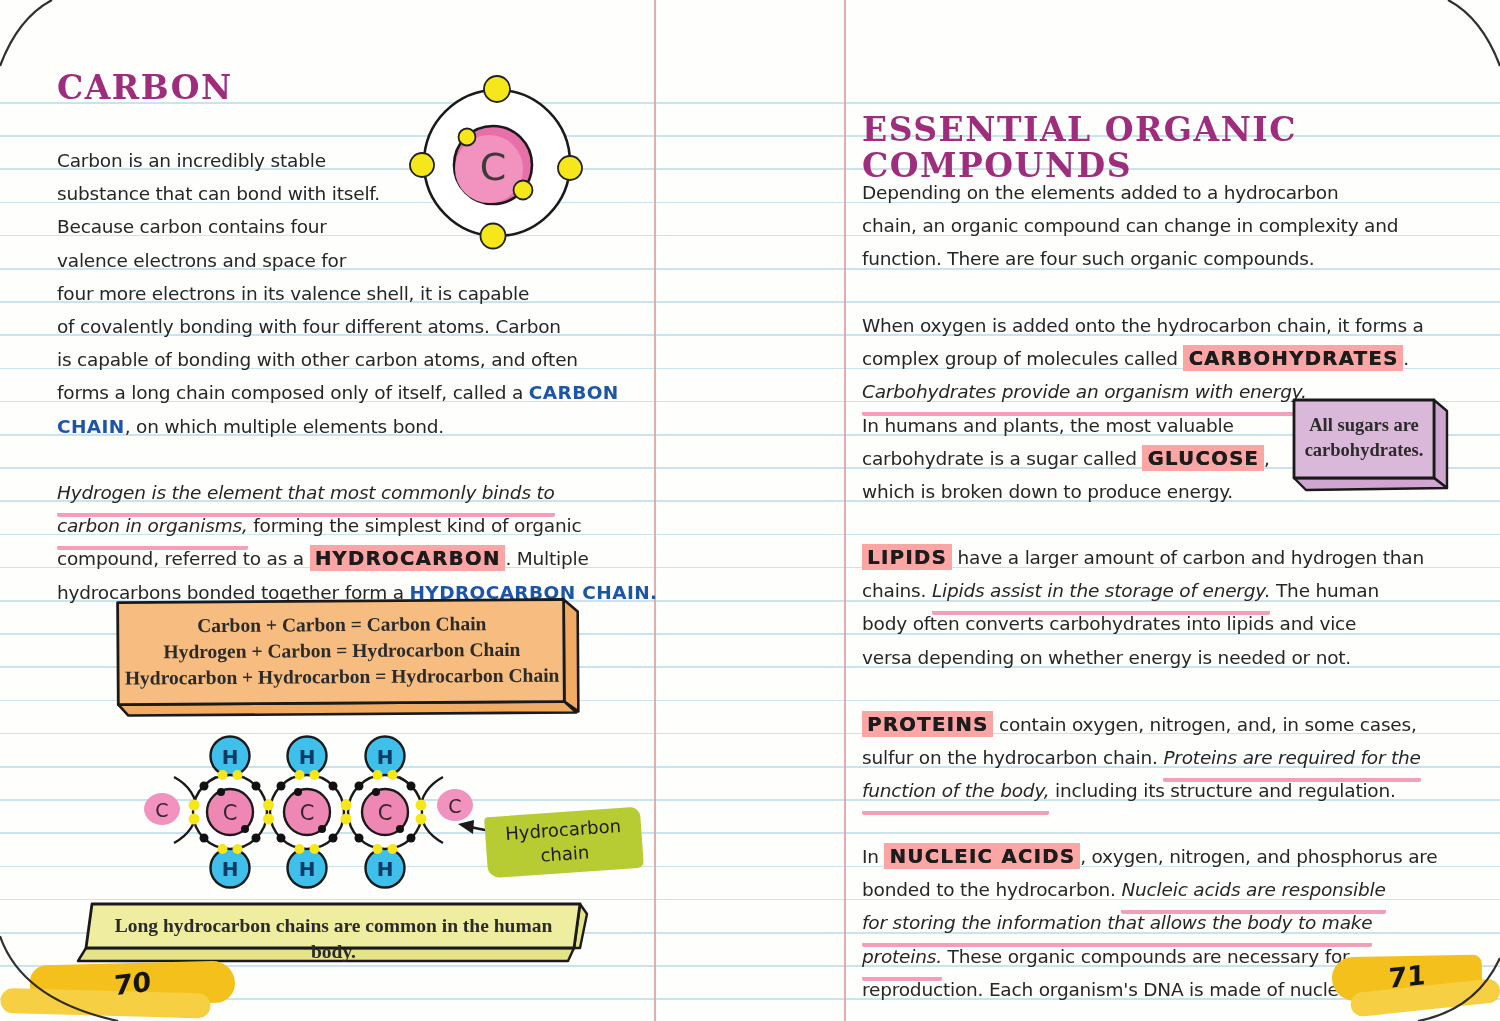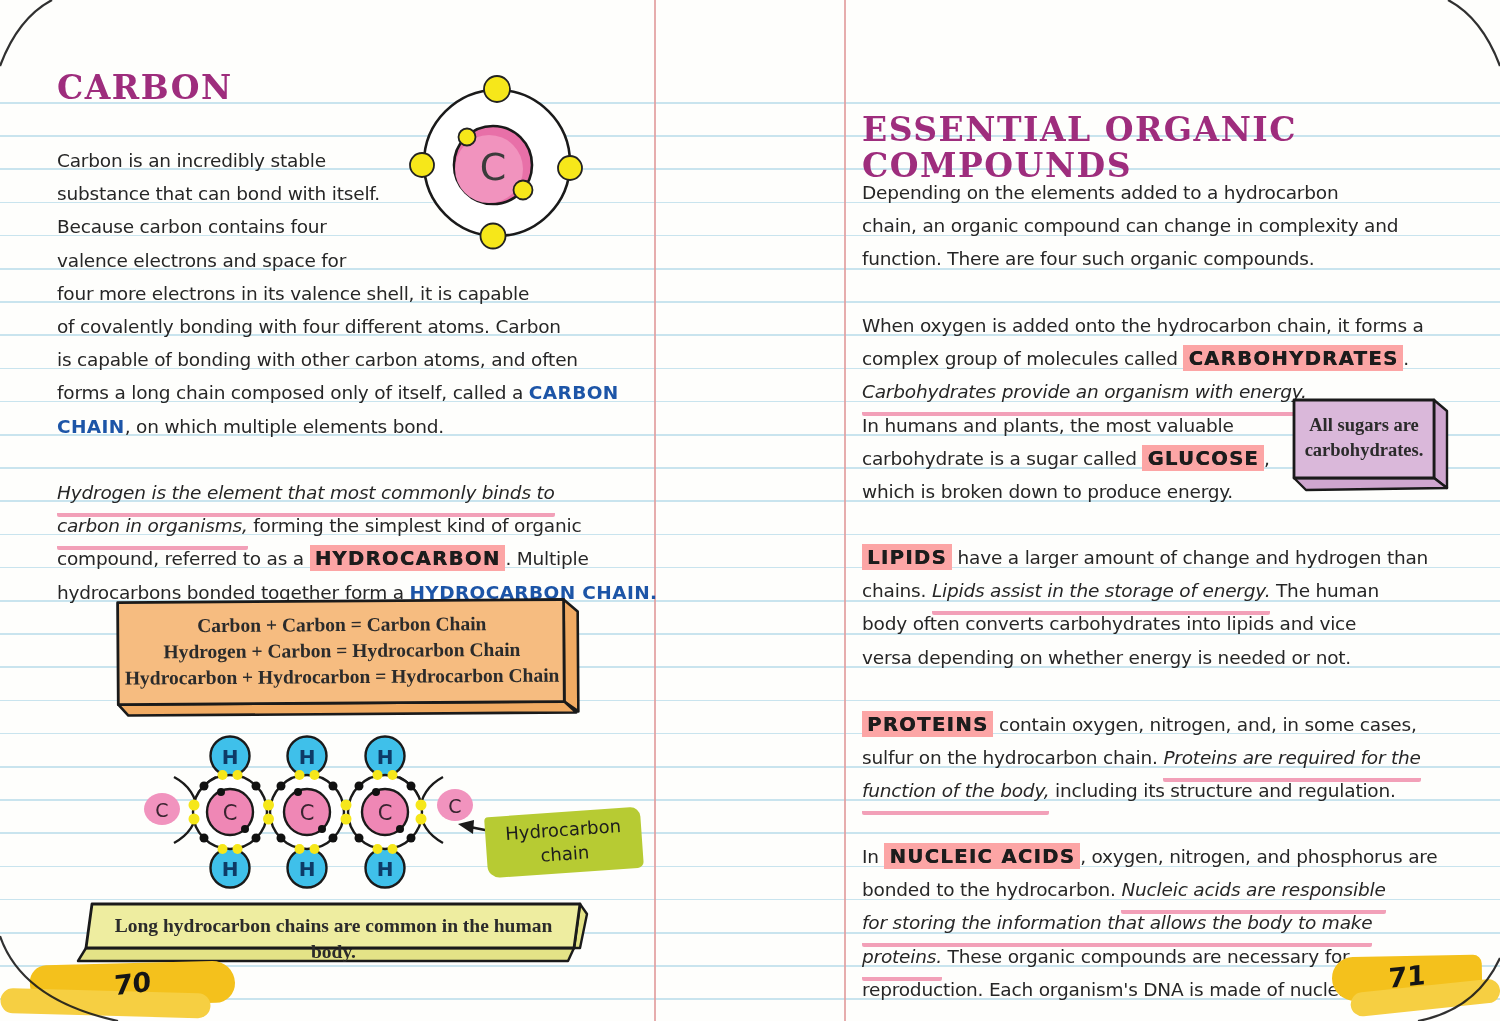--- a/index.html
+++ b/index.html
@@ -261,21 +261,21 @@
       <polygon points="4,82 144,82 157,92 16,94" fill="#cfa6cf" stroke="#1a1a1a" stroke-width="2.4" stroke-linejoin="round"></polygon>
       <rect x="4" y="4" width="140" height="78" fill="#dab8da" stroke="#1a1a1a" stroke-width="2.8" stroke-linejoin="round"></rect>
     </svg>
     <div class="boxtext" style="left:6px;top:17px;width:136px;font-size:18.5px;line-height:25px;">
       <div>All sugars are</div>
       <div>carbohydrates.</div>
     </div>
   </div>
 
   <div class="para" style="left:862px;top:501px;">
-      <div class="line"><span class="seg-hl">LIPIDS</span><span class="seg-n"> have a larger amount of change and hydrogen than</span></div>
+      <div class="line"><span class="seg-hl">LIPIDS</span><span class="seg-n"> have a larger amount of carbon and hydrogen than</span></div>
       <div class="line"><span class="seg-n">chains. </span><span class="seg-u">Lipids assist in the storage of energy.</span><span class="seg-n"> The human</span></div>
       <div class="line"><span class="seg-n">body often converts carbohydrates into lipids and vice</span></div>
       <div class="line"><span class="seg-n">versa depending on whether energy is needed or not.</span></div>
     </div>
 
   <div class="para" style="left:862px;top:668px;">
       <div class="line"><span class="seg-hl">PROTEINS</span><span class="seg-n"> contain oxygen, nitrogen, and, in some cases,</span></div>
       <div class="line"><span class="seg-n">sulfur on the hydrocarbon chain. </span><span class="seg-u">Proteins are required for the</span></div>
       <div class="line"><span class="seg-u">function of the body,</span><span class="seg-n"> including its structure and regulation.</span></div>
     </div>

